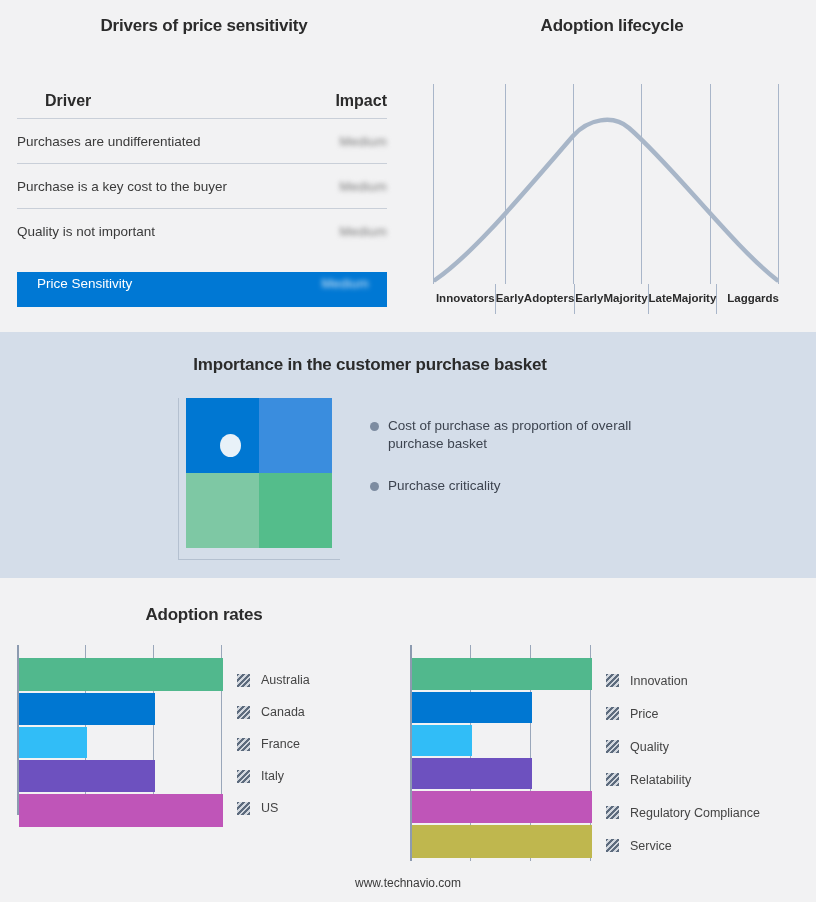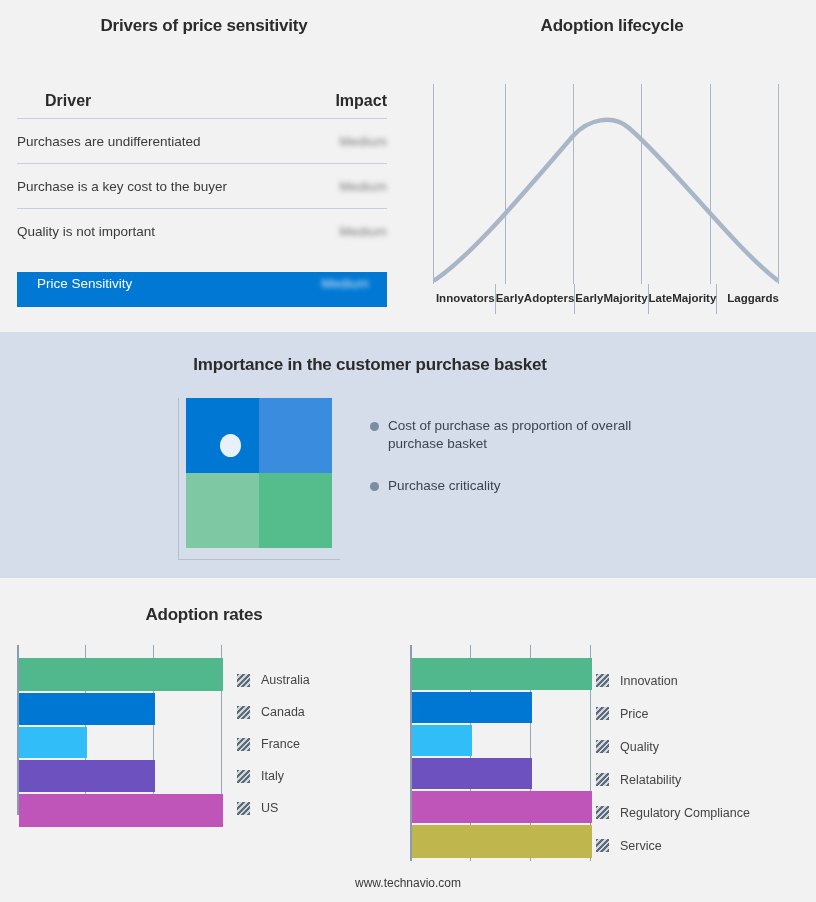--- a/index.html
+++ b/index.html
@@ -412,21 +412,21 @@
       <div class="bc-gl" style="left:180px; height:216px;"></div>
 
       <div class="bc-bar" style="top:13px;  height:32px; width:180px; background:#51b88d;"></div>
       <div class="bc-bar" style="top:47px;  height:31px; width:120px; background:#0077d2;"></div>
       <div class="bc-bar" style="top:80px;  height:31px; width:60px;  background:#31bdf7;"></div>
       <div class="bc-bar" style="top:113px; height:31px; width:120px; background:#6d51bf;"></div>
       <div class="bc-bar" style="top:146px; height:32px; width:180px; background:#bf55b8;"></div>
       <div class="bc-bar" style="top:180px; height:33px; width:180px; background:#bfb74e;"></div>
     </div>
 
-    <div class="bc-legend" style="left:186px; top:19px;">
+    <div class="bc-legend" style="left:196px; top:19px;">
       <div class="bc-li" style="height:33px;">
         <span class="hatch"></span>
         <span>Innovation</span>
       </div>
       <div class="bc-li" style="height:33px;">
         <span class="hatch"></span>
         <span>Price</span>
       </div>
       <div class="bc-li" style="height:33px;">
         <span class="hatch"></span>

